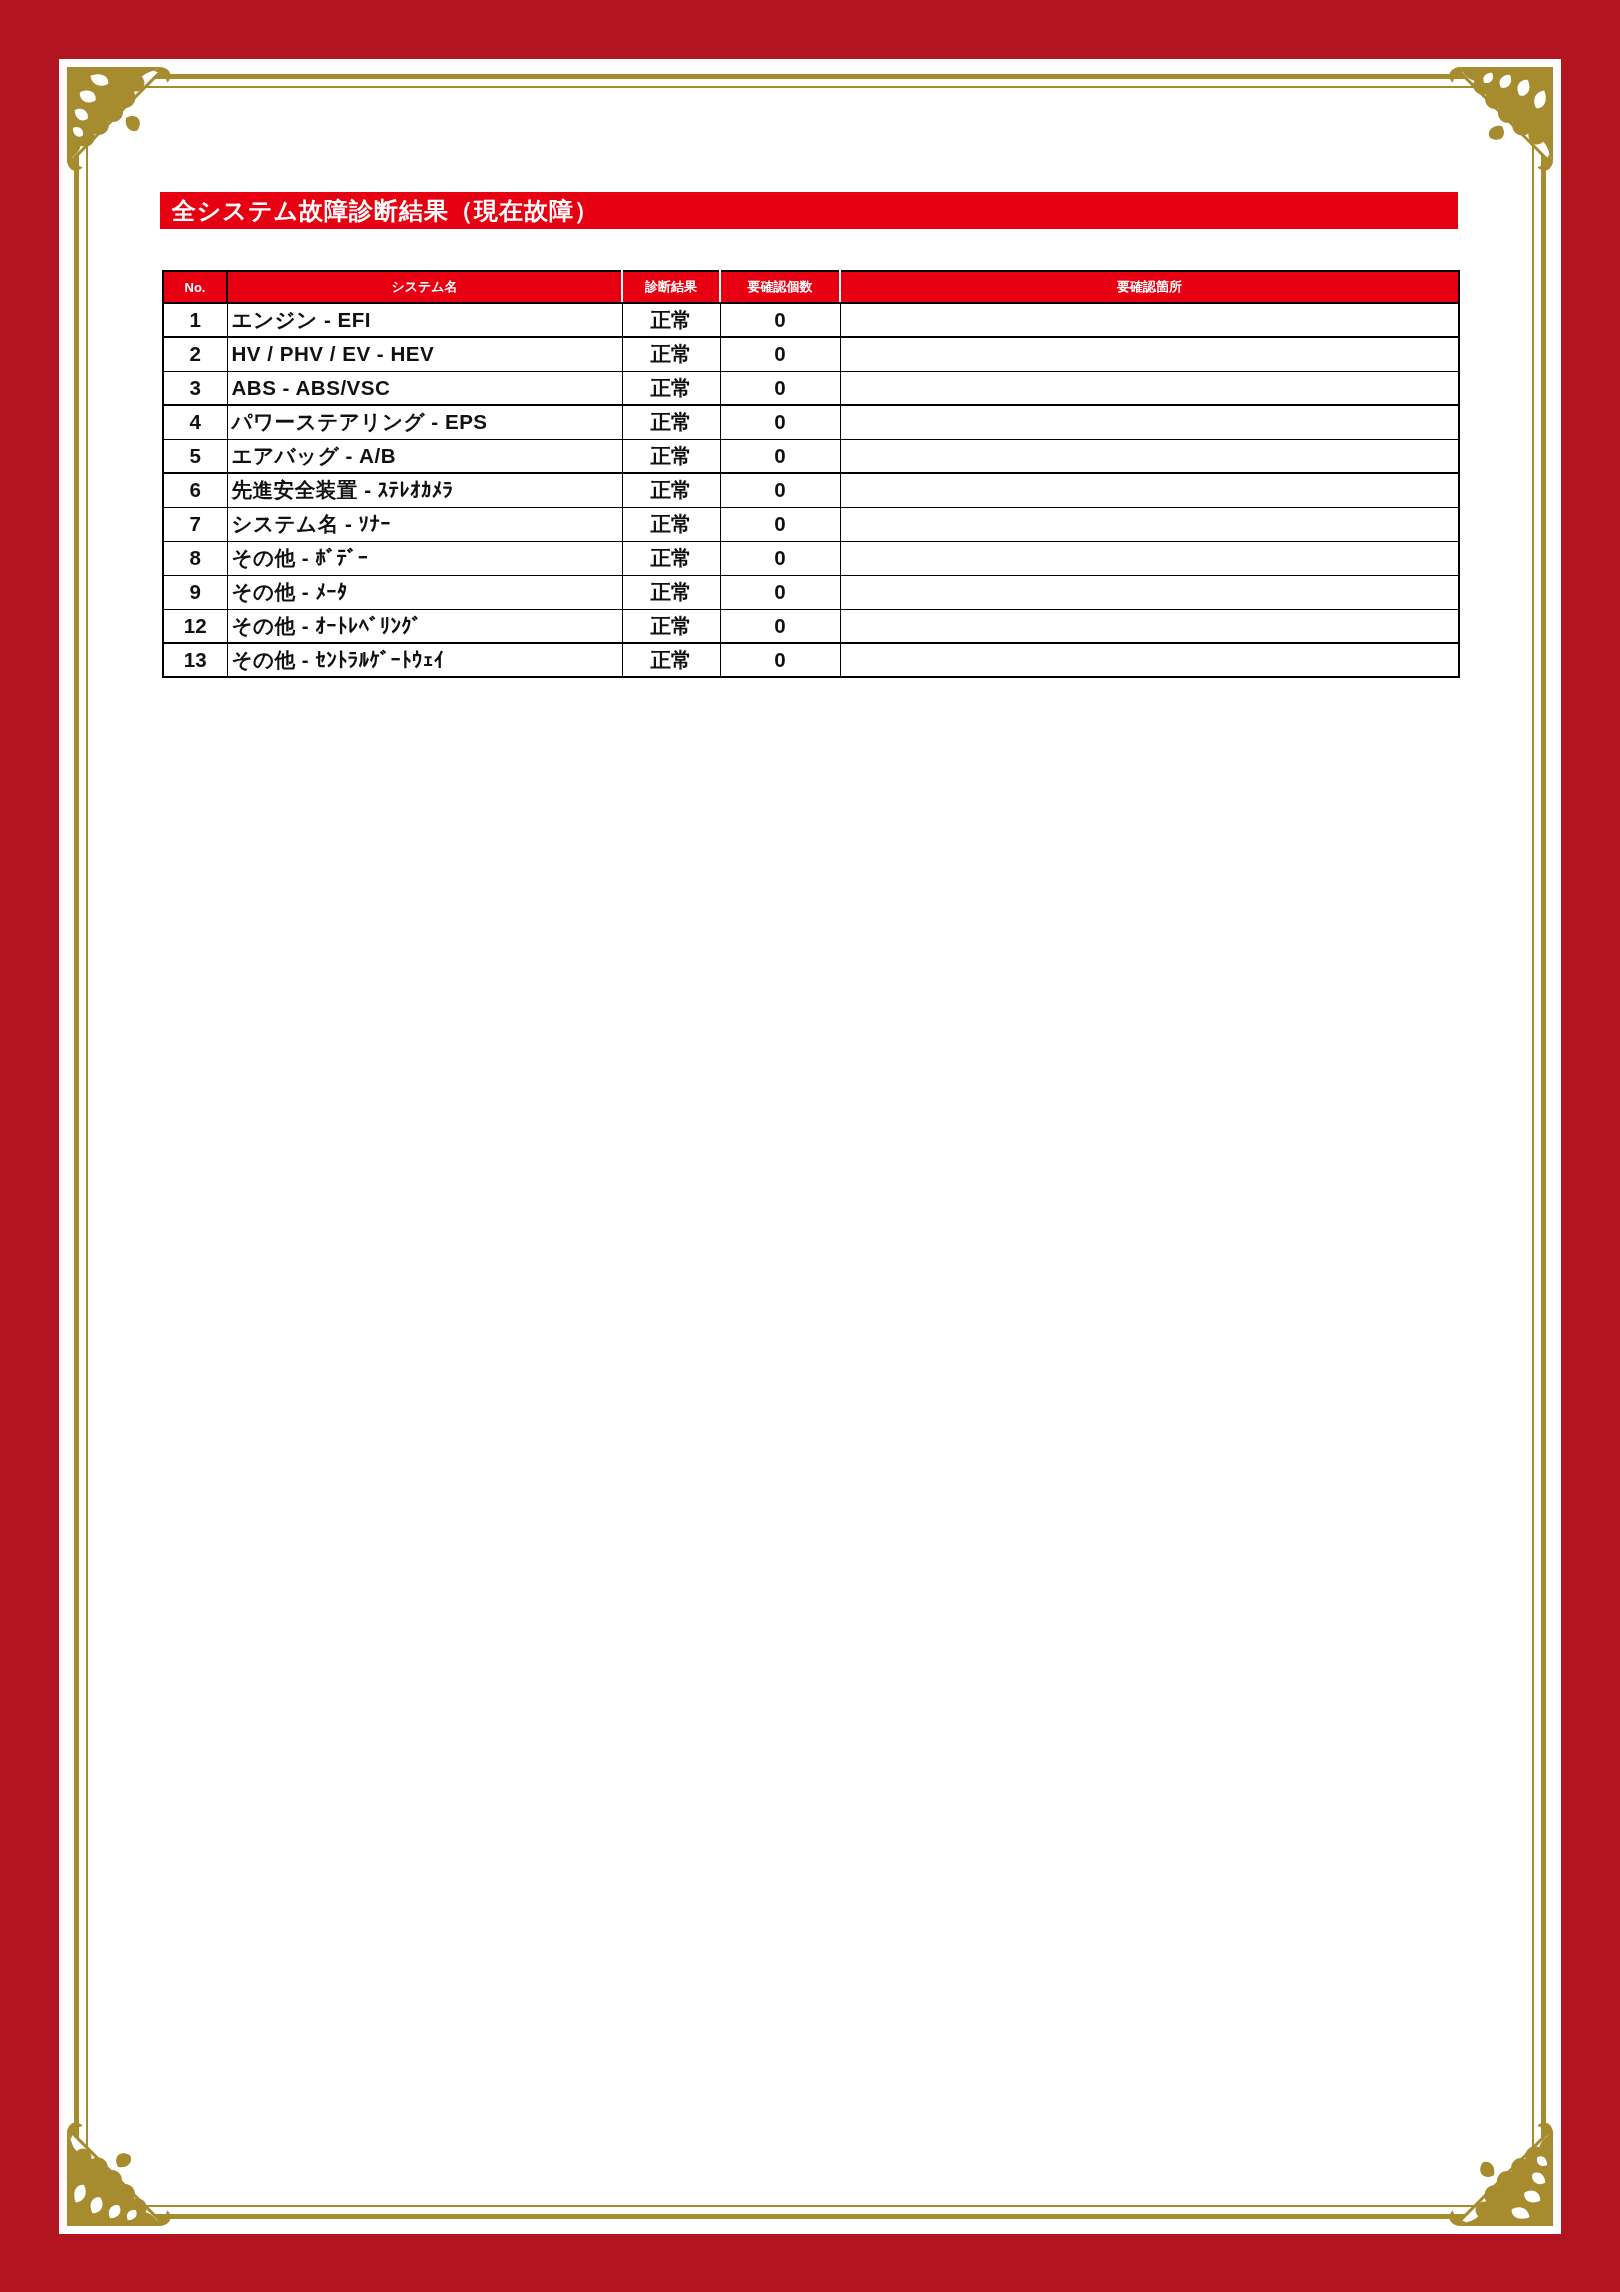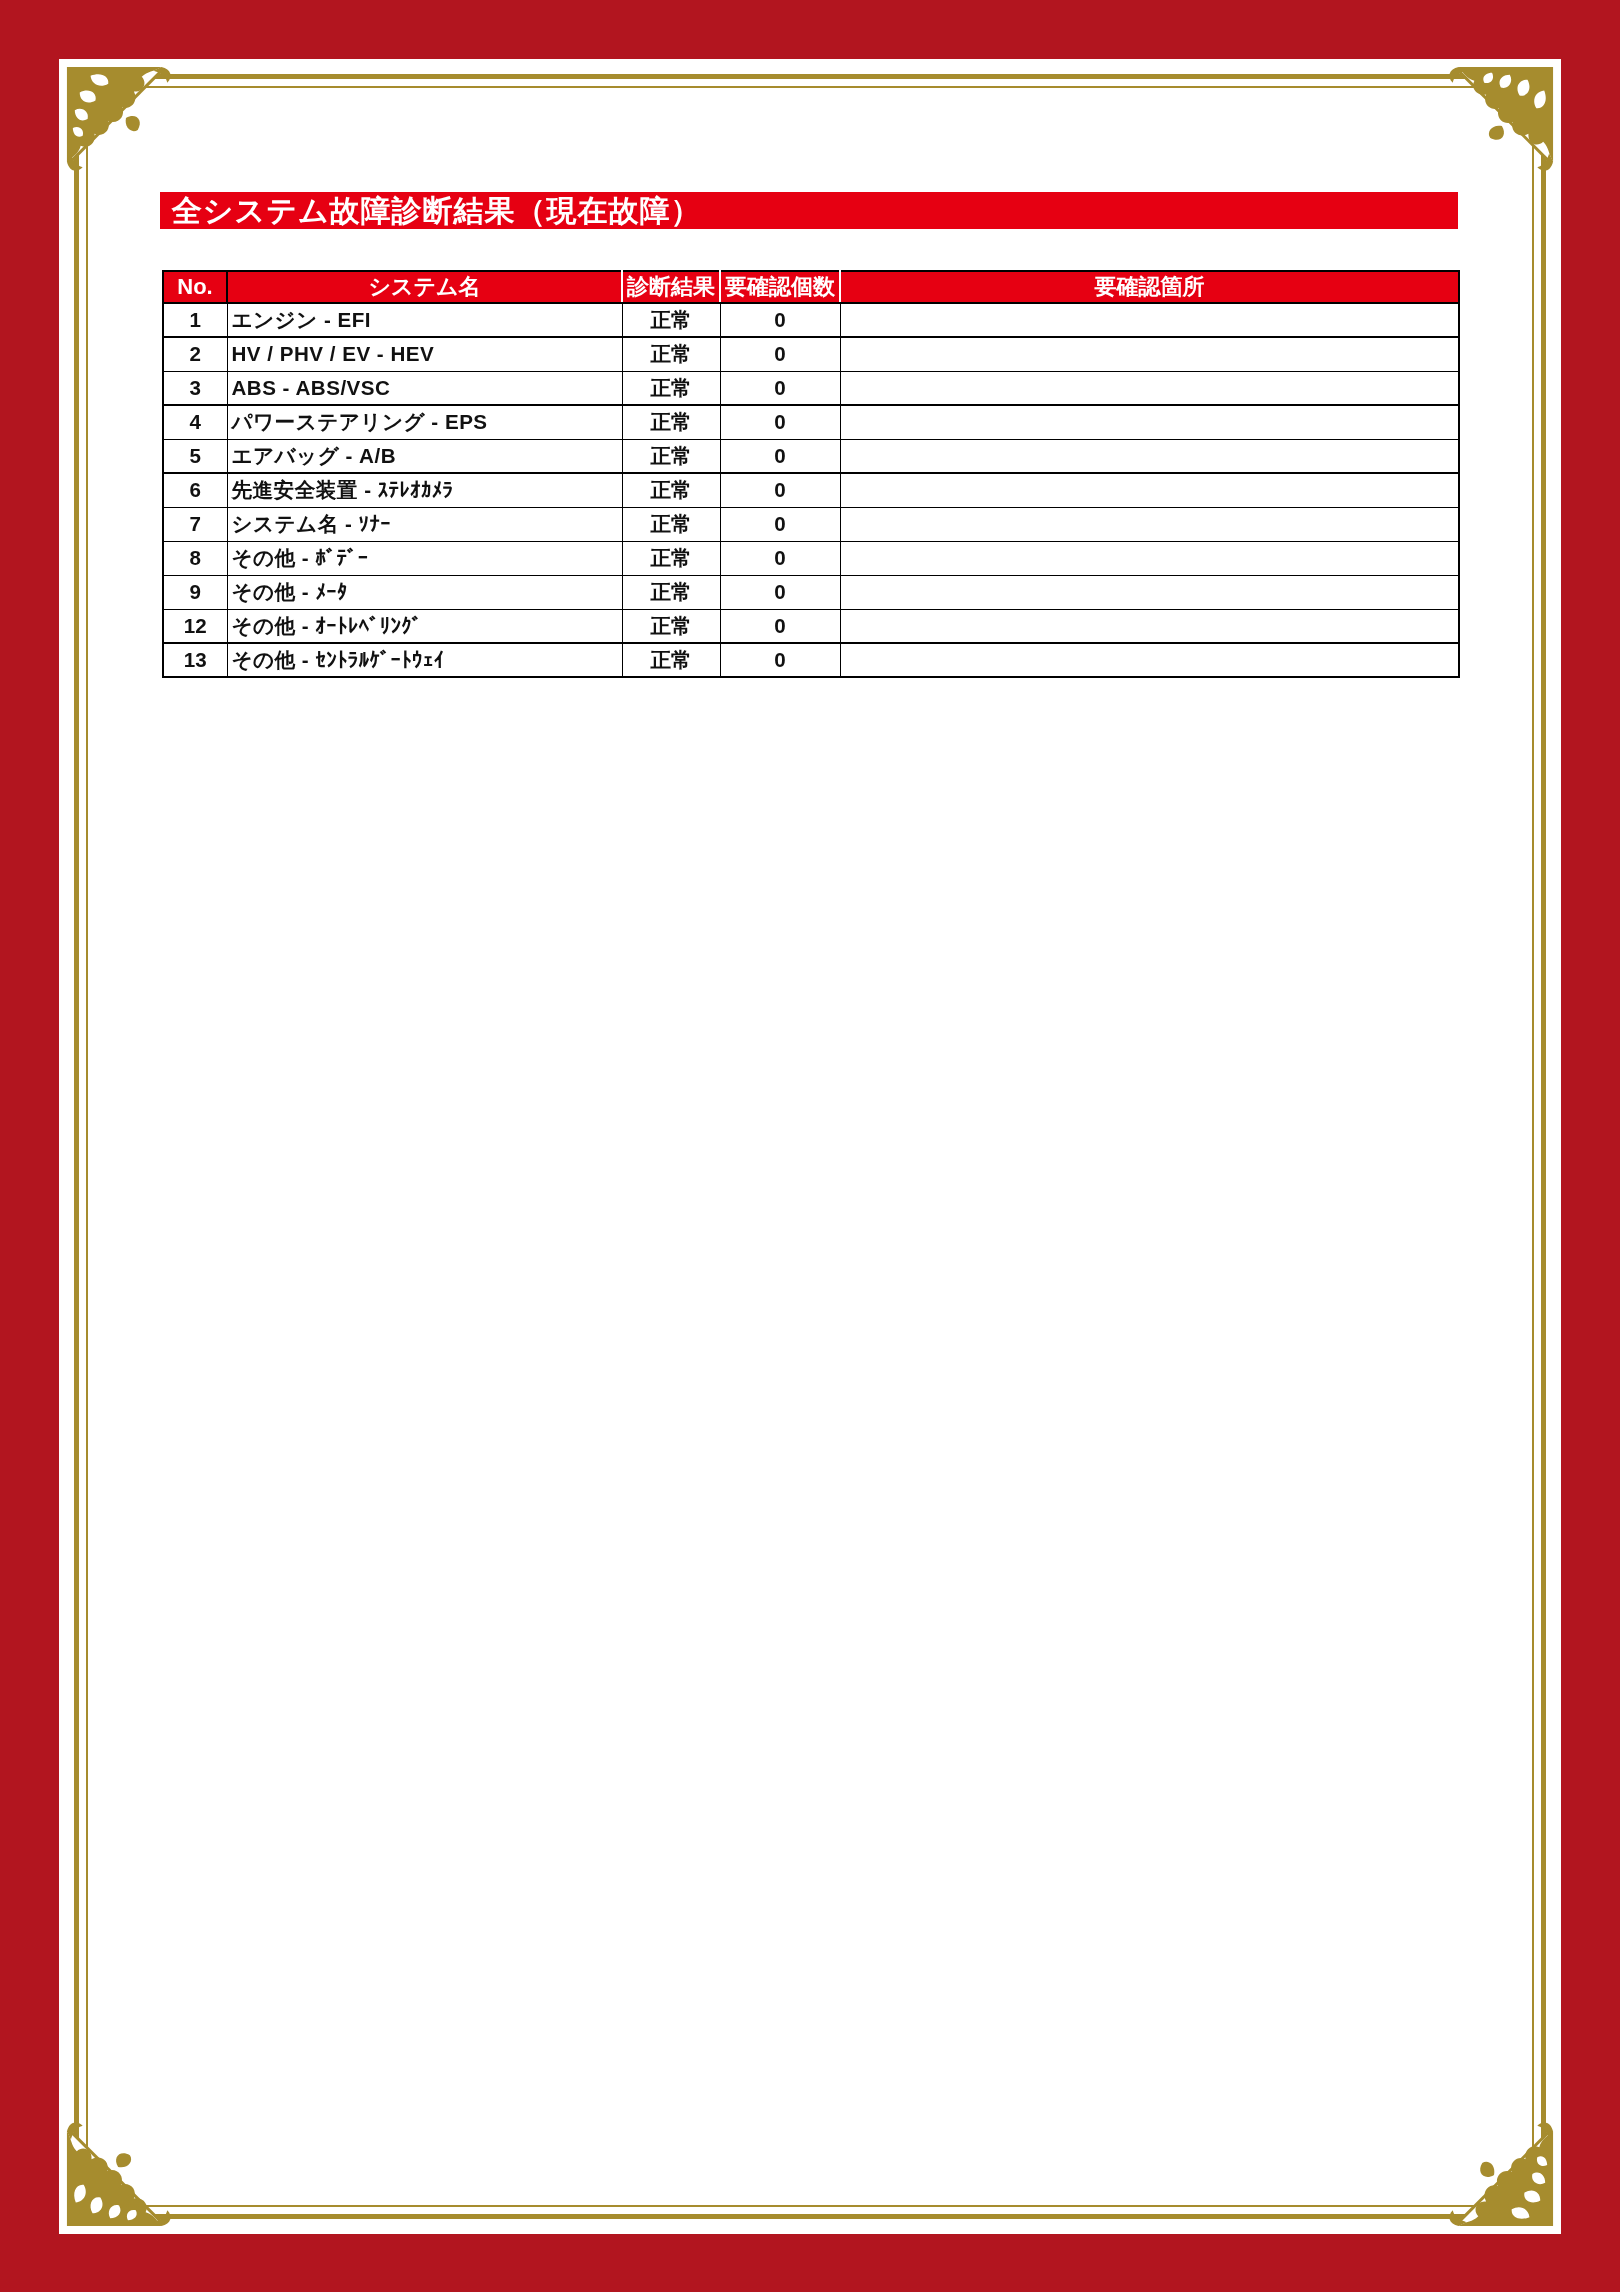--- a/index.html
+++ b/index.html
@@ -38,39 +38,39 @@
   .corner.tr{top:63px;right:63px;transform:rotate(90deg);}
   .corner.br{bottom:63px;right:63px;transform:rotate(180deg);}
   .corner.bl{bottom:63px;left:63px;transform:rotate(270deg);}
 
   .title-bar{
     position:absolute;
     left:160px;top:192px;
     width:1298px;height:37px;
     background:var(--accent-red);
     color:#ffffff;
-    font-size:30px;font-weight:bold;
+    font-size:24px;font-weight:bold;
     line-height:37px;
     padding-left:11.8px;
     box-sizing:border-box;
     letter-spacing:1px;
   }
 
   table.diag{
     position:absolute;
     left:162px;top:270px;
     width:1296px;
     border-collapse:collapse;
     table-layout:fixed;
     border:2px solid var(--table-border);
   }
   table.diag th{
     background:var(--accent-red);
     color:#ffffff;
-    font-size:22px;font-weight:bold;
+    font-size:13px;font-weight:bold;
     height:30px;
     text-align:center;
     border-bottom:2px solid var(--table-border);
     padding:0;
   }
   table.diag th + th{border-left:2px solid #ffffff;text-align:center;}
   table.diag th.col-system{border-left:2px solid var(--table-border);}
   table.diag td{
     border:1.5px solid var(--table-border);
     height:34px;

